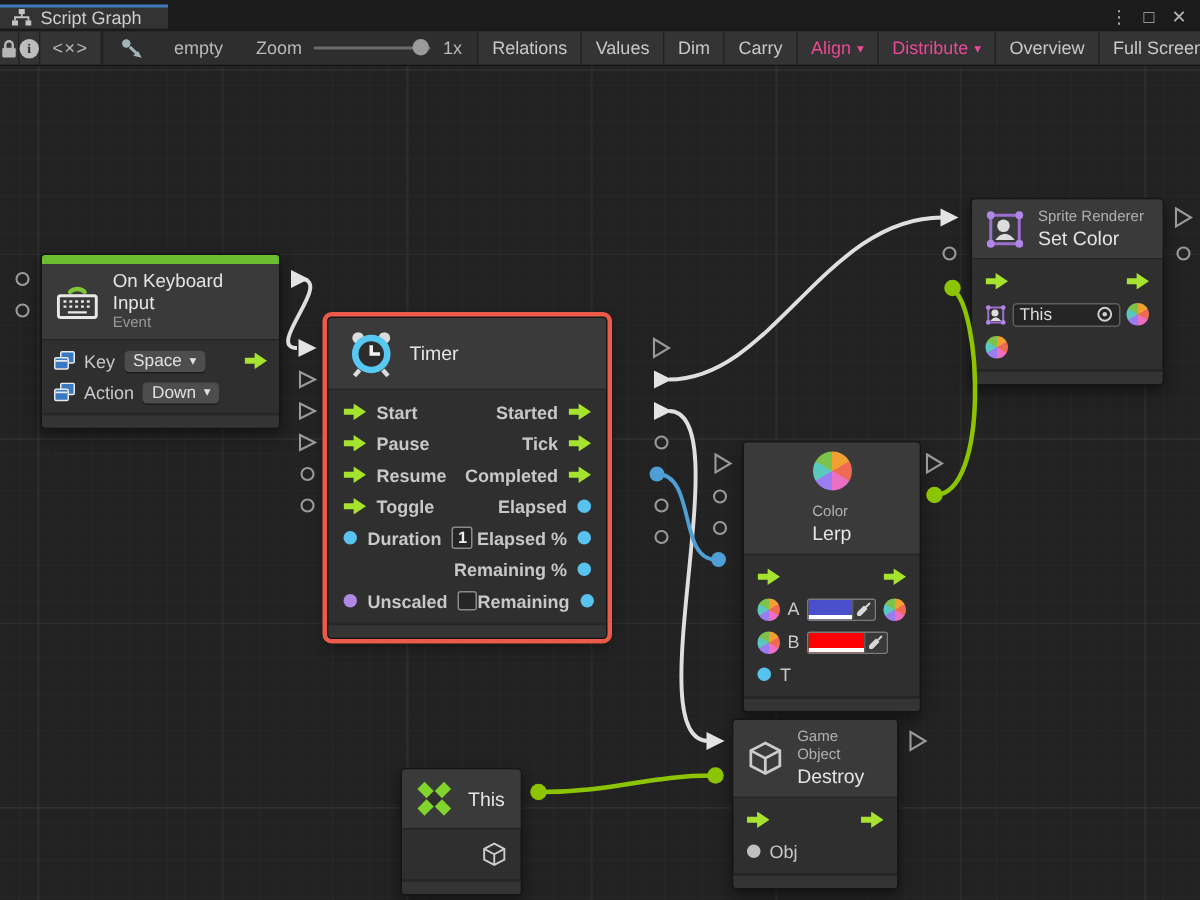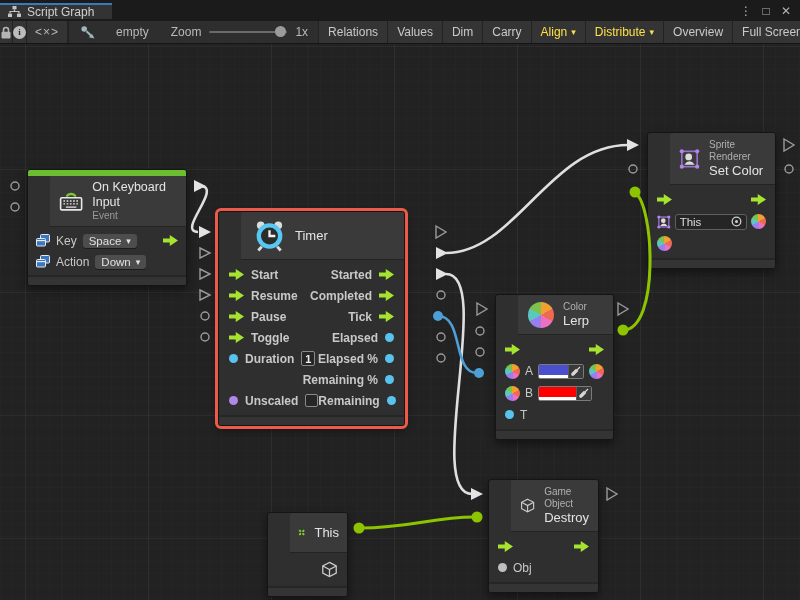--- a/index.html
+++ b/index.html
@@ -17,41 +17,41 @@
   .toolbar { position:absolute; top:21px; left:0; right:0; height:23px; background:#2a2a2a; border-bottom:1px solid #141414; display:flex; align-items:stretch; font-size:12px; color:#c9c9c9; }
   .tbtn { display:flex; align-items:center; justify-content:center; background:#343434; border-right:1px solid #222; padding:0 8px; }
   .tbtn.icon-btn { width:27px; padding:0; }
   .tbtn.code-btn { width:62px; color:#b9b9b9; letter-spacing:1px; }
   .tb-gap { width:26px; background:#2e2e2e; border-right:1px solid #222; }
   .empty-cell { display:flex; align-items:center; gap:20px; background:#2e2e2e; padding:0 12px; color:#b9b9b9; }
   .zoom-cell { display:flex; align-items:center; gap:8px; background:#2e2e2e; padding:0 10px; color:#b9b9b9; flex:1; }
   .zoom-track { position:relative; width:78px; height:2px; background:#6a6a6a; border-radius:1px; }
   .zoom-handle { position:absolute; top:-5px; left:66px; width:11px; height:11px; border-radius:50%; background:#9b9b9b; }
   .rbtn { display:flex; align-items:center; gap:4px; background:#343434; border-left:1px solid #222; padding:0 9px; white-space:nowrap; }
-  .rbtn.disabled { color:#fde047; }
+  .rbtn.disabled { color:#ec4899; }
   .caret { font-size:9px; }
 
   .info-circle { width:13px; height:13px; border-radius:50%; background:#bdbdbd; color:#2c2c2c; font-size:9px; font-weight:bold; display:flex; align-items:center; justify-content:center; font-family:"Liberation Serif","DejaVu Serif",serif; }
 
   
   .canvas { position:absolute; top:44px; left:0; width:800px; height:556px; background:#222;
     background-image:
       repeating-linear-gradient(to right, rgba(255,255,255,.045) 0 1px, transparent 1px 123px),
       repeating-linear-gradient(to bottom, rgba(255,255,255,.045) 0 1px, transparent 1px 123px),
       repeating-linear-gradient(to right, rgba(255,255,255,.013) 0 1px, transparent 1px 12.3px),
       repeating-linear-gradient(to bottom, rgba(255,255,255,.013) 0 1px, transparent 1px 12.3px);
     background-position: 25px 2px, 25px 2px, 0 0, 0 0; }
 
   svg.wires { position:absolute; top:0; left:0; width:800px; height:556px; z-index:6; pointer-events:none; }
   svg.wires [data-interactable="true"] { pointer-events:auto; }
 
   
   .node { position:absolute; z-index:3; background:#2f2f2f; border:1px solid #151515; border-radius:3px; box-shadow:0 4px 10px rgba(0,0,0,.45); color:#c8c8c8; font-size:12px; }
   .node.selected { outline:3px solid #ec5a49; }
-  .nhead { display:flex; align-items:center; gap:9px; padding:6px 10px; background:#3a3a3a; border-bottom:1px solid #232323; border-radius:2px 2px 0 0;margin-left:22px; }
+  .nhead { display:flex; align-items:center; gap:9px; padding:6px 10px; background:#3a3a3a; border-bottom:1px solid #232323; border-radius:2px 2px 0 0; }
   .ntitle { font-size:13px; color:#e4e4e4; line-height:15px; }
   .ncat { font-size:10px; color:#b0b0b0; line-height:12px; }
   .nsub { font-size:10px; color:#9a9a9a; line-height:12px; }
   .nfoot { height:10px; background:#343434; border-top:2px solid #262626; border-radius:0 0 2px 2px; }
   .accent { height:6px; background:#6abe30; border-radius:2px 2px 0 0; }
   .row { display:flex; align-items:center; gap:6px; height:21px; padding:0 9px; }
   .trow { display:flex; align-items:center; justify-content:space-between; height:21px; padding:0 10px;font-weight:bold; }
   .pl,.pr { display:flex; align-items:center; gap:7px; }
 
   .flow-arrow { width:15px; height:11px; background:#a5e32f; flex:0 0 auto;
@@ -223,34 +223,34 @@
               <span data-interactable="false">Start</span>
             </div>
           <div class="pr" data-interactable="true">
               <span data-interactable="false">Started</span>
               <span class="flow-arrow" data-interactable="false"></span>
             </div>
         </div>
         <div class="trow">
           <div class="pl" data-interactable="true">
               <span class="flow-arrow" data-interactable="false"></span>
+              <span data-interactable="false">Pause</span>
+            </div>
+          <div class="pr" data-interactable="true">
+              <span data-interactable="false">Tick</span>
+              <span class="flow-arrow" data-interactable="false"></span>
+            </div>
+        </div>
+        <div class="trow">
+          <div class="pl" data-interactable="true">
+              <span class="flow-arrow" data-interactable="false"></span>
               <span data-interactable="false">Resume</span>
             </div>
           <div class="pr" data-interactable="true">
               <span data-interactable="false">Completed</span>
-              <span class="flow-arrow" data-interactable="false"></span>
-            </div>
-        </div>
-        <div class="trow">
-          <div class="pl" data-interactable="true">
-              <span class="flow-arrow" data-interactable="false"></span>
-              <span data-interactable="false">Pause</span>
-            </div>
-          <div class="pr" data-interactable="true">
-              <span data-interactable="false">Tick</span>
               <span class="flow-arrow" data-interactable="false"></span>
             </div>
         </div>
         <div class="trow">
           <div class="pl" data-interactable="true">
               <span class="flow-arrow" data-interactable="false"></span>
               <span data-interactable="false">Toggle</span>
             </div>
           <div class="pr" data-interactable="true">
               <span data-interactable="false">Elapsed</span>
@@ -284,21 +284,21 @@
           <div class="pr" data-interactable="true">
               <span data-interactable="false">Remaining</span>
               <span class="dot blue" data-interactable="false"></span>
             </div>
         </div>
       </div>
       <div class="nfoot" data-interactable="false"></div>
     </div>
 
     <div class="node" style="left:495px; top:250px; width:119px;" data-interactable="true">
-      <div class="nhead" style="padding:6px 10px;">
+      <div class="nhead" style="padding:6px 10px;flex-direction:column;">
         <span class="wheel lg" data-interactable="false"></span>
         <div>
           <div class="ncat" data-interactable="false">Color</div>
           <div class="ntitle" data-interactable="false">Lerp</div>
         </div>
       </div>
       <div style="padding:4px 0;">
         <div class="row">
           <span class="flow-arrow" data-interactable="true"></span>
           <span class="spacer"></span>

